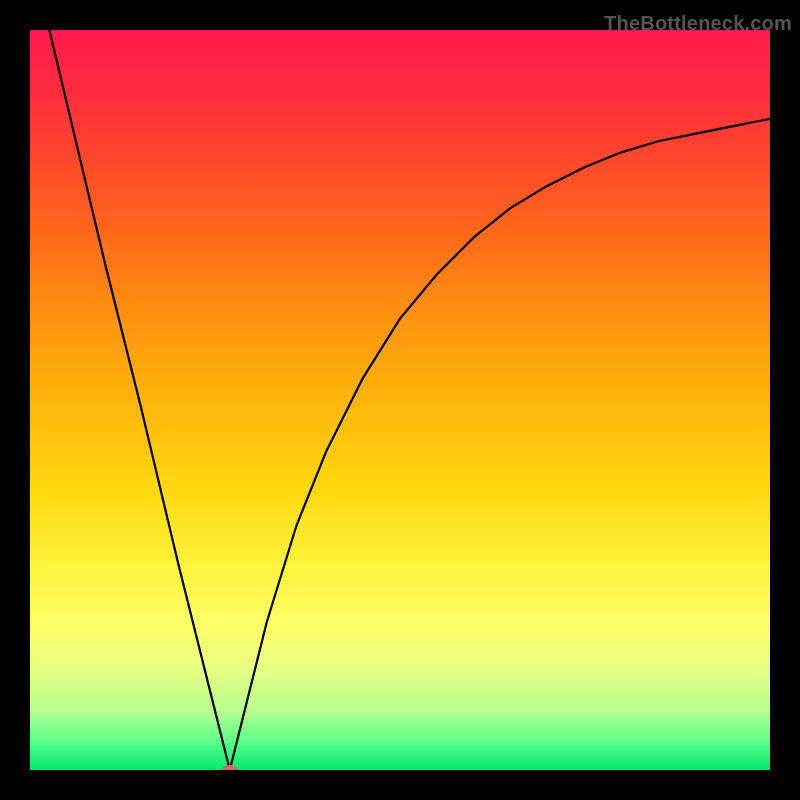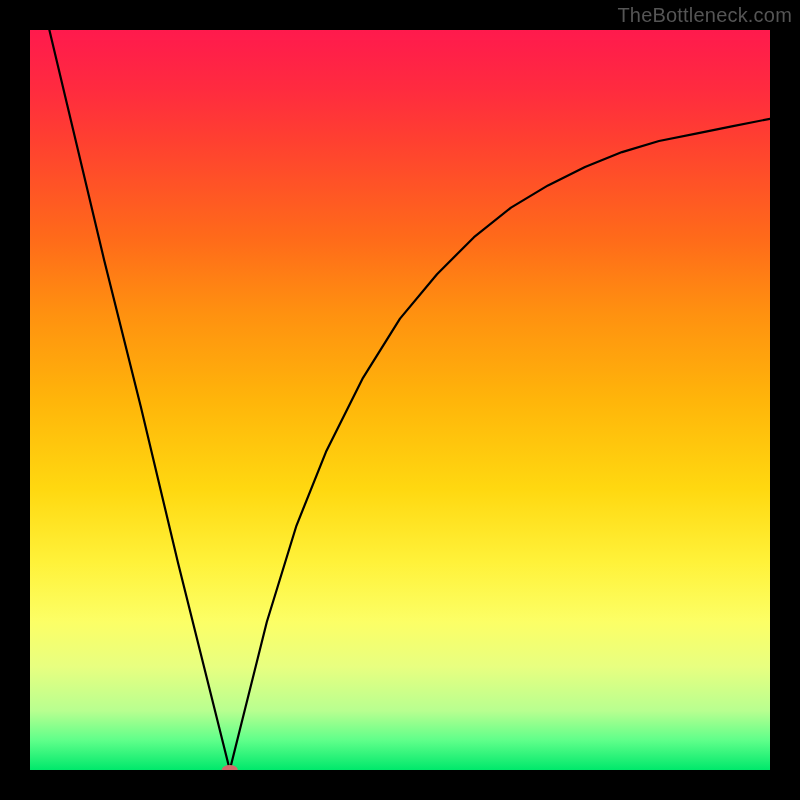--- a/index.html
+++ b/index.html
@@ -42,26 +42,27 @@
   }
   .plot-area svg {
     position: absolute;
     left: 0;
     top: 0;
     width: 740px;
     height: 740px;
   }
   .watermark {
     position: absolute;
-    top: 4px;
+    top: 12px;
     right: 8px;
     color: #555;
     font-size: 20px;
     letter-spacing: 0.2px;
     user-select: none;
+    font-weight: bold;
   }
 </style>
 </head>
 <body>
 
 <div class="frame">
   <div class="plot-area">
     <svg viewBox="0 0 740 740">
       <path id="curve-path" fill="none" stroke="#000" stroke-width="2.2" stroke-linejoin="round" stroke-linecap="round" d="M0.0 -81.4 L37.0 74.0 L74.0 229.4 L111.0 377.4 L148.0 532.8 L185.0 680.8 L199.8 740.0 L214.6 680.8 L236.8 592.0 L266.4 495.8 L296.0 421.8 L333.0 347.8 L370.0 288.6 L407.0 244.2 L444.0 207.2 L481.0 177.6 L518.0 155.4 L555.0 136.9 L592.0 122.1 L629.0 111.0 L666.0 103.6 L703.0 96.2 L740.0 88.8"></path>
       <ellipse id="marker-dot" rx="8" ry="5" cx="199.8" cy="740.0" fill="#d06a6a"></ellipse>

